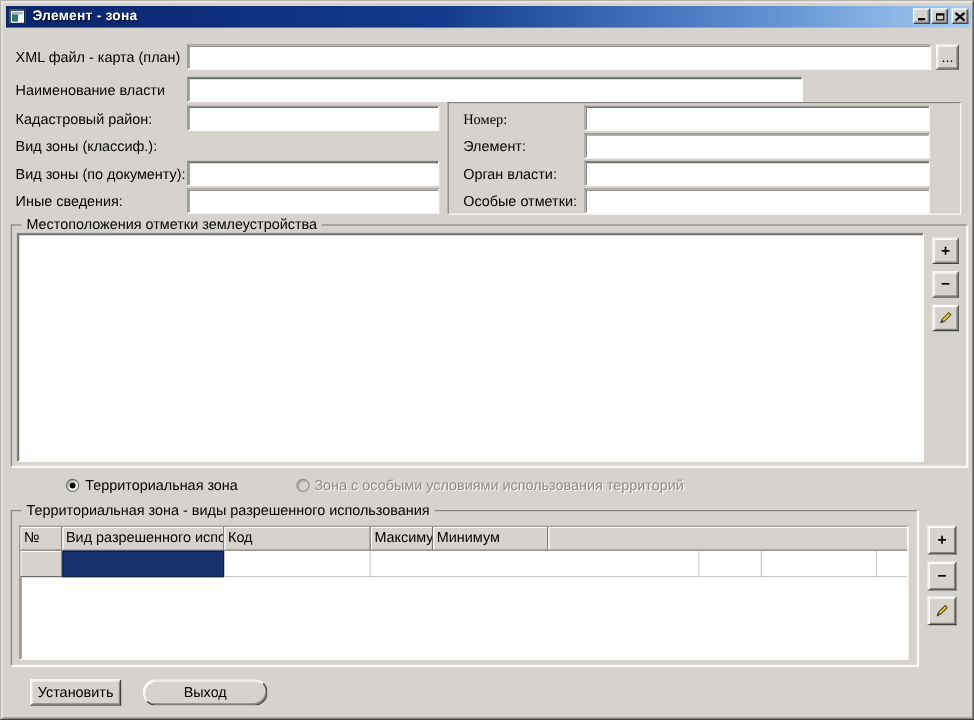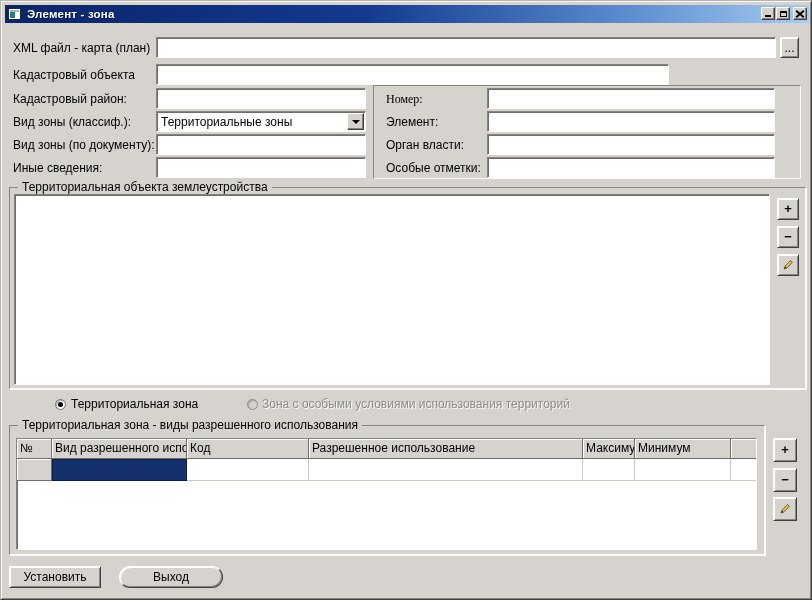--- a/index.html
+++ b/index.html
@@ -122,52 +122,46 @@
       <div class="win-btn close">
           <div class="glyph-close"></div>
         </div>
     </div>
   </div>
 
   <div class="lbl" style="left:12px; top:40px;">XML файл - карта (план)</div>
   <input class="tb" style="left: 155px; top: 36px; width: 620px;" value="">
   <div class="btn" style="left:779px; top:36px; width:19px; height:21px;">...</div>
 
-  <div class="lbl" style="left:12px; top:67px;">Кадастровый объекта</div>
+  <div class="lbl" style="left:12px; top:67px;">Наименование власти</div>
   <input class="tb" style="left: 155px; top: 63px; width: 513px;" value="">
 
   <div class="etched" style="left:372px; top:84px; width:428px; height:94px;"></div>
 
   <div class="lbl" style="left:12px; top:91px;">Кадастровый район:</div>
   <input class="tb" style="left: 155px; top: 87px; width: 210px;" value="">
   <div class="lbl" style="left:385px; top:91px;font-family:Liberation Serif, serif;">Номер:</div>
   <input class="tb" style="left: 486px; top: 87px; width: 288px;" value="">
 
   <div class="lbl" style="left:12px; top:114px;">Вид зоны (классиф.):</div>
-  <div class="combo" style="left:155px; top:110px; width:210px;">
-    <span class="combo-text">Территориальные зоны</span>
-    <span class="combo-btn">
-        <span class="arrow-down"></span>
-      </span>
-  </div>
   <div class="lbl" style="left:385px; top:114px;">Элемент:</div>
   <input class="tb" style="left: 486px; top: 110px; width: 288px;" value="">
 
   <div class="lbl" style="left:12px; top:137px;">Вид зоны (по документу):</div>
   <input class="tb" style="left: 155px; top: 133px; width: 210px;" value="">
   <div class="lbl" style="left:385px; top:137px;">Орган власти:</div>
   <input class="tb" style="left: 486px; top: 133px; width: 288px;" value="">
 
   <div class="lbl" style="left:12px; top:160px;">Иные сведения:</div>
   <input class="tb" style="left: 155px; top: 156px; width: 210px;" value="">
   <div class="lbl" style="left:385px; top:160px;">Особые отметки:</div>
   <input class="tb" style="left: 486px; top: 156px; width: 288px;" value="">
 
   <div class="groupbox" style="left:8px; top:186px; width:797px; height:202px;">
-    <div class="gb-title">Территориальная объекта землеустройства</div>
+    <div class="gb-title">Местоположения отметки землеустройства</div>
   </div>
   <div class="sunken-white" style="left:13px; top:193px; width:756px; height:191px;"></div>
   <div class="btn bold" style="left:776px; top:197px; width:22px; height:22px;">
       <span class="toolbtn-glyph">+</span>
     </div>
   <div class="btn bold" style="left:776px; top:225px; width:22px; height:22px;">
       <span class="toolbtn-glyph">−</span>
     </div>
   <div class="btn" style="left:776px; top:253px; width:22px; height:22px;">
     <svg width="14" height="14" viewBox="0 0 16 16">
@@ -183,21 +177,20 @@
 
   <div class="groupbox" style="left:8px; top:424px; width:756px; height:130px;">
     <div class="gb-title">Территориальная зона  -  виды разрешенного использования</div>
   </div>
 
   <div class="grid" style="left:15px; top:437px; width:741px; height:112px;">
     <div class="grid-row">
       <div class="hcell c0">№</div>
       <div class="hcell c1">Вид разрешенного использования</div>
       <div class="hcell c2">Код</div>
-      <div class="hcell c3">Разрешенное использование</div>
       <div class="hcell c4">Максимум</div>
       <div class="hcell c5">Минимум</div>
       <div class="hcell cfill"></div>
     </div>
     <div class="grid-row">
       <div class="rcell rowhead c0"></div>
       <div class="rcell selected c1"></div>
       <div class="rcell c2"></div>
       <div class="rcell c3"></div>
       <div class="rcell c4"></div>
@@ -212,16 +205,16 @@
   <div class="btn bold" style="left:772px; top:467px; width:24px; height:24px;">
       <span class="toolbtn-glyph">−</span>
     </div>
   <div class="btn" style="left:772px; top:496px; width:24px; height:24px;">
     <svg width="14" height="14" viewBox="0 0 16 16">
       <path d="M3.5 12.5 L4.6 9.4 L11 3 L13 5 L6.6 11.4 Z" fill="#e8c84a" stroke="#5a4a12" stroke-width="1"></path>
       <path d="M3.5 12.5 L4.7 9.6 L6.4 11.3 Z" fill="#3a3a3a"></path>
     </svg>
   </div>
 
-  <div class="btn" style="left:8px; top:565px; width:92px; height:22px;">Установить</div>
+  <div class="btn" style="left:24px; top:565px; width:76px; height:22px;">Установить</div>
   <div class="btn" style="left:118px; top:565px; width:104px; height:22px;border-radius:11px;">Выход</div>
 
 </div>
 
 </body></html>

